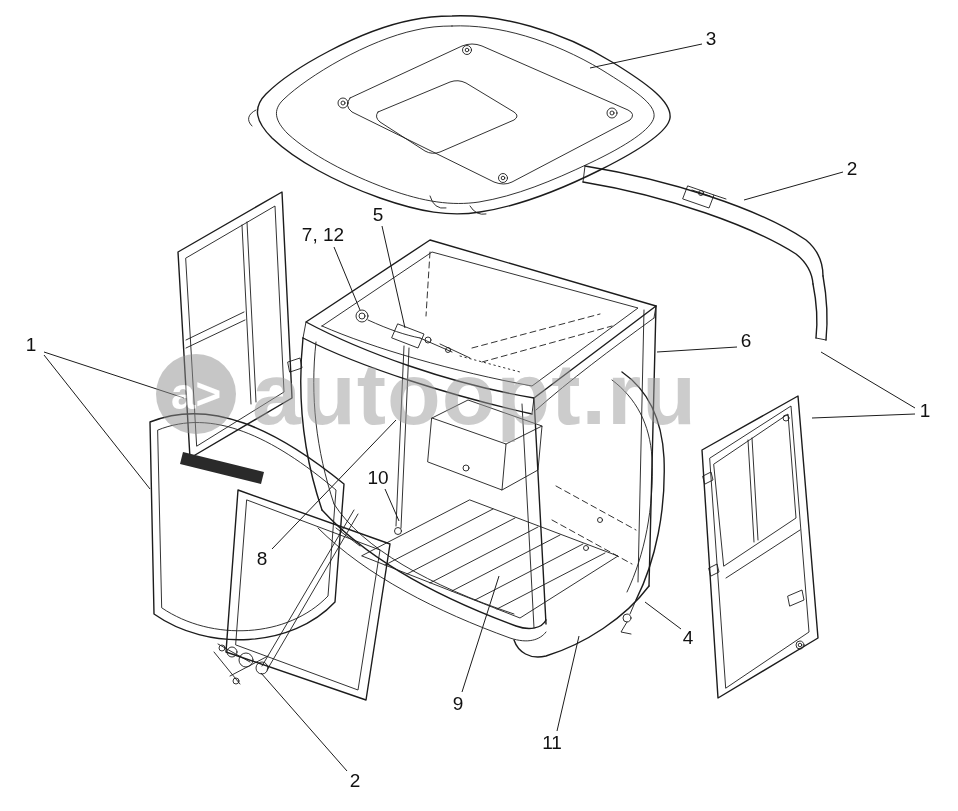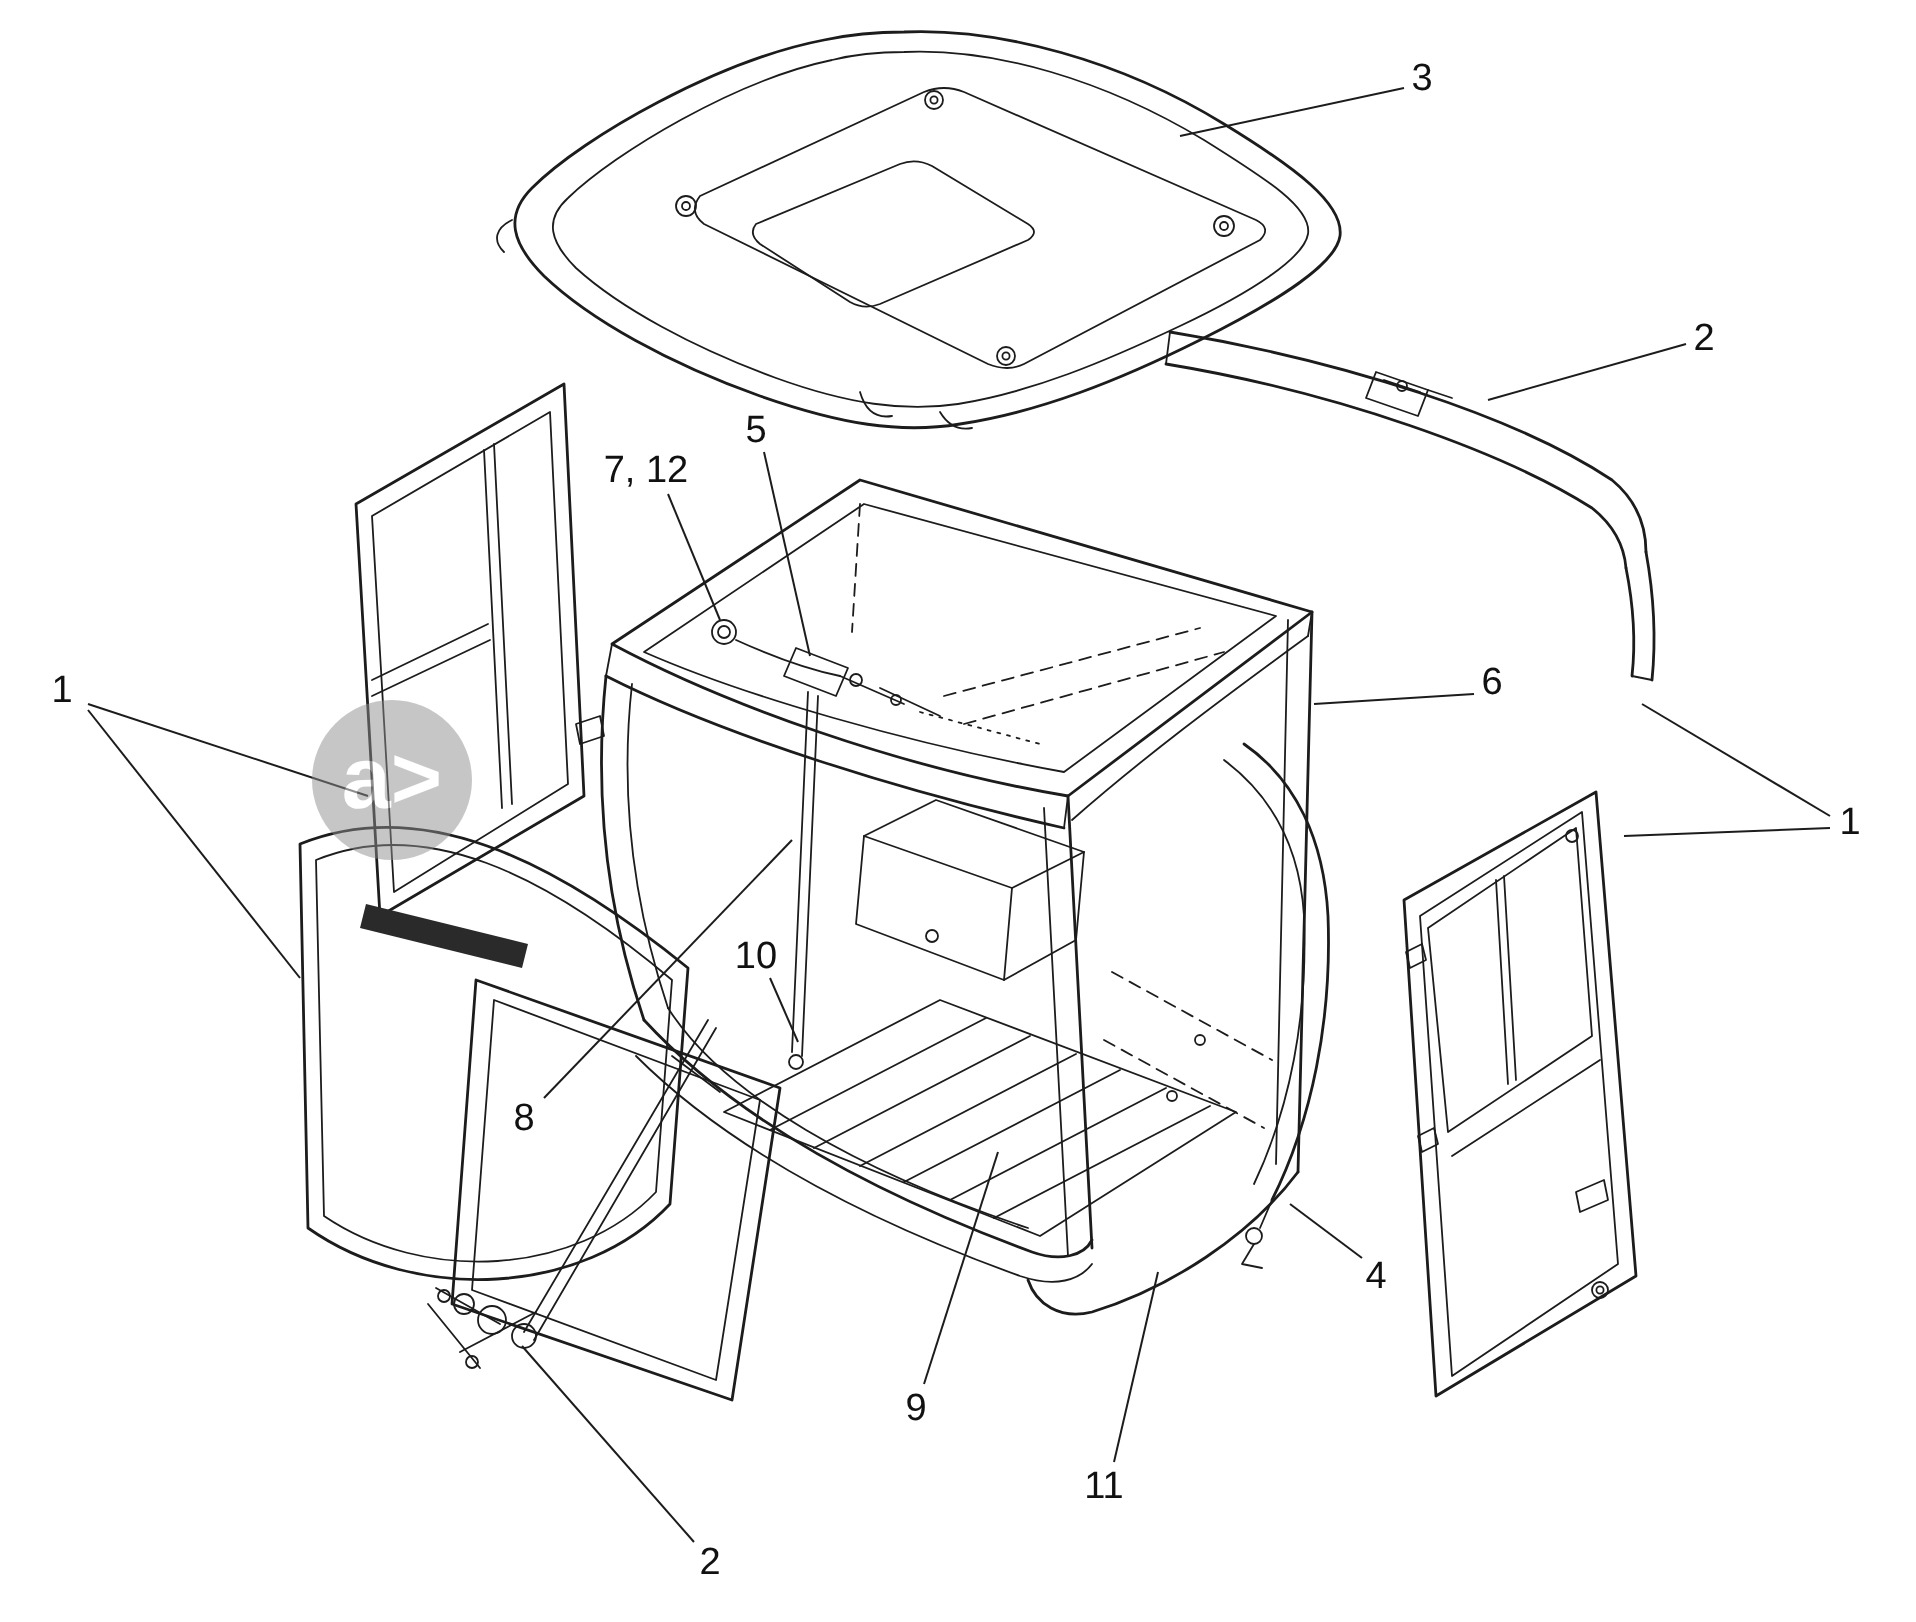--- a/index.html
+++ b/index.html
@@ -203,14 +203,15 @@
       <text class="callout-text" x="262" y="565" text-anchor="middle">8</text>
       <text class="callout-text" x="688" y="644" text-anchor="middle">4</text>
       <text class="callout-text" x="458" y="710" text-anchor="middle">9</text>
       <text class="callout-text" x="552" y="749" text-anchor="middle">11</text>
       <text class="callout-text" x="355" y="787" text-anchor="middle">2</text>
     </g>
   </svg>
 
   <div class="wm">
     <div class="wm-logo">a&gt;</div>
+    <div class="wm-text">autoopt.ru</div>
   </div>
 </div>
 
 </body></html>

